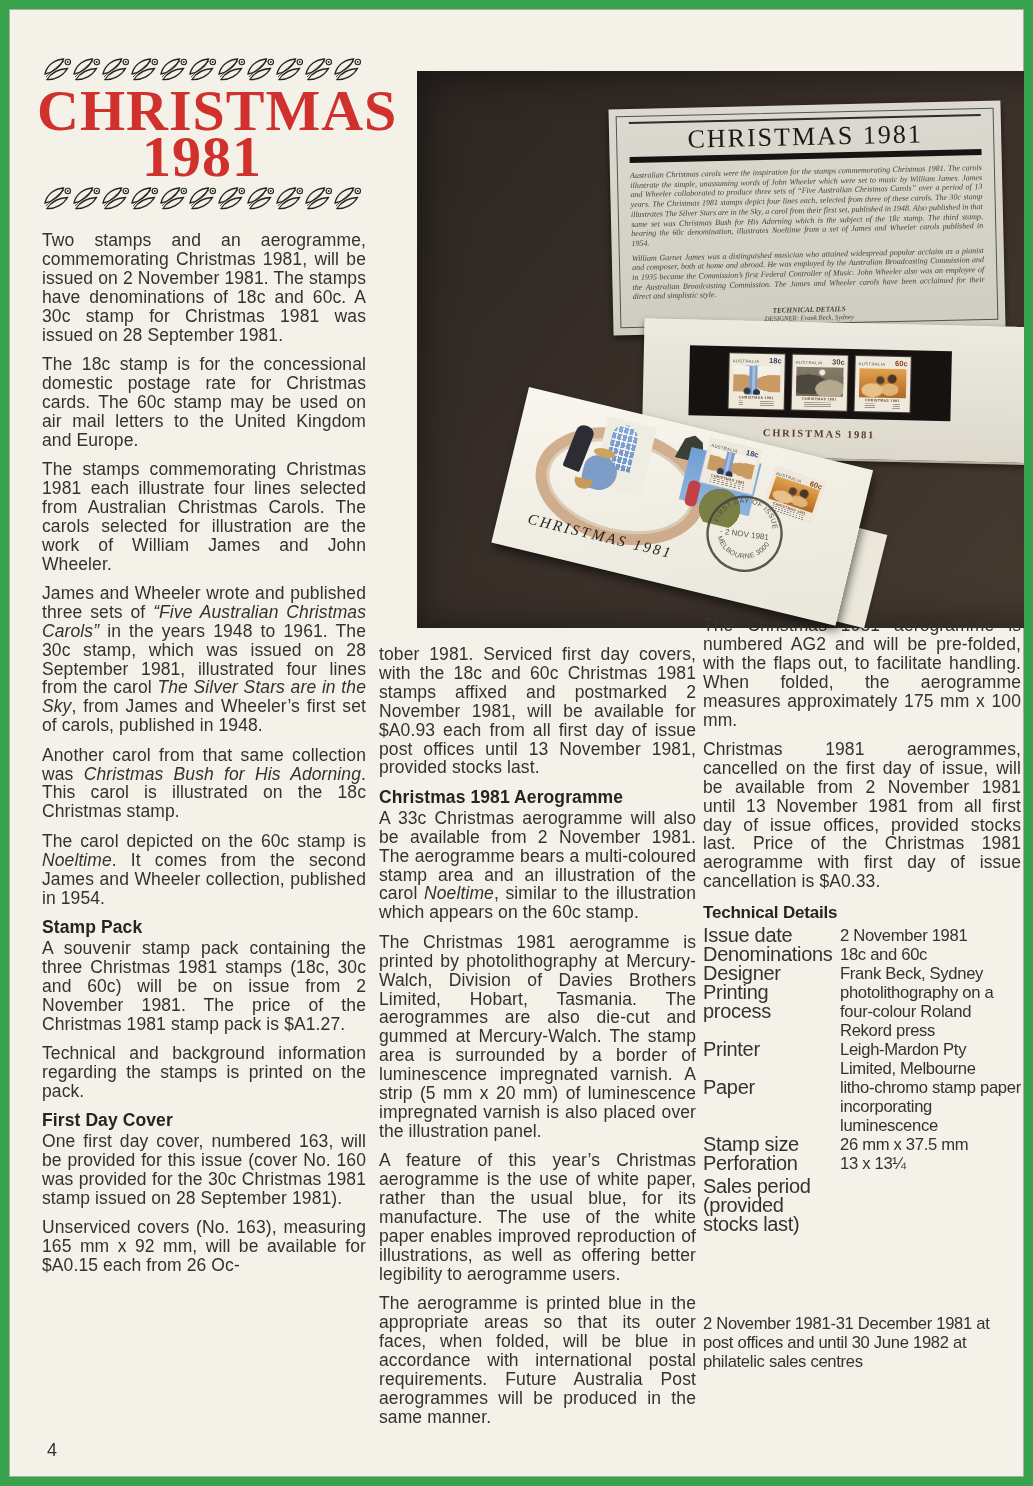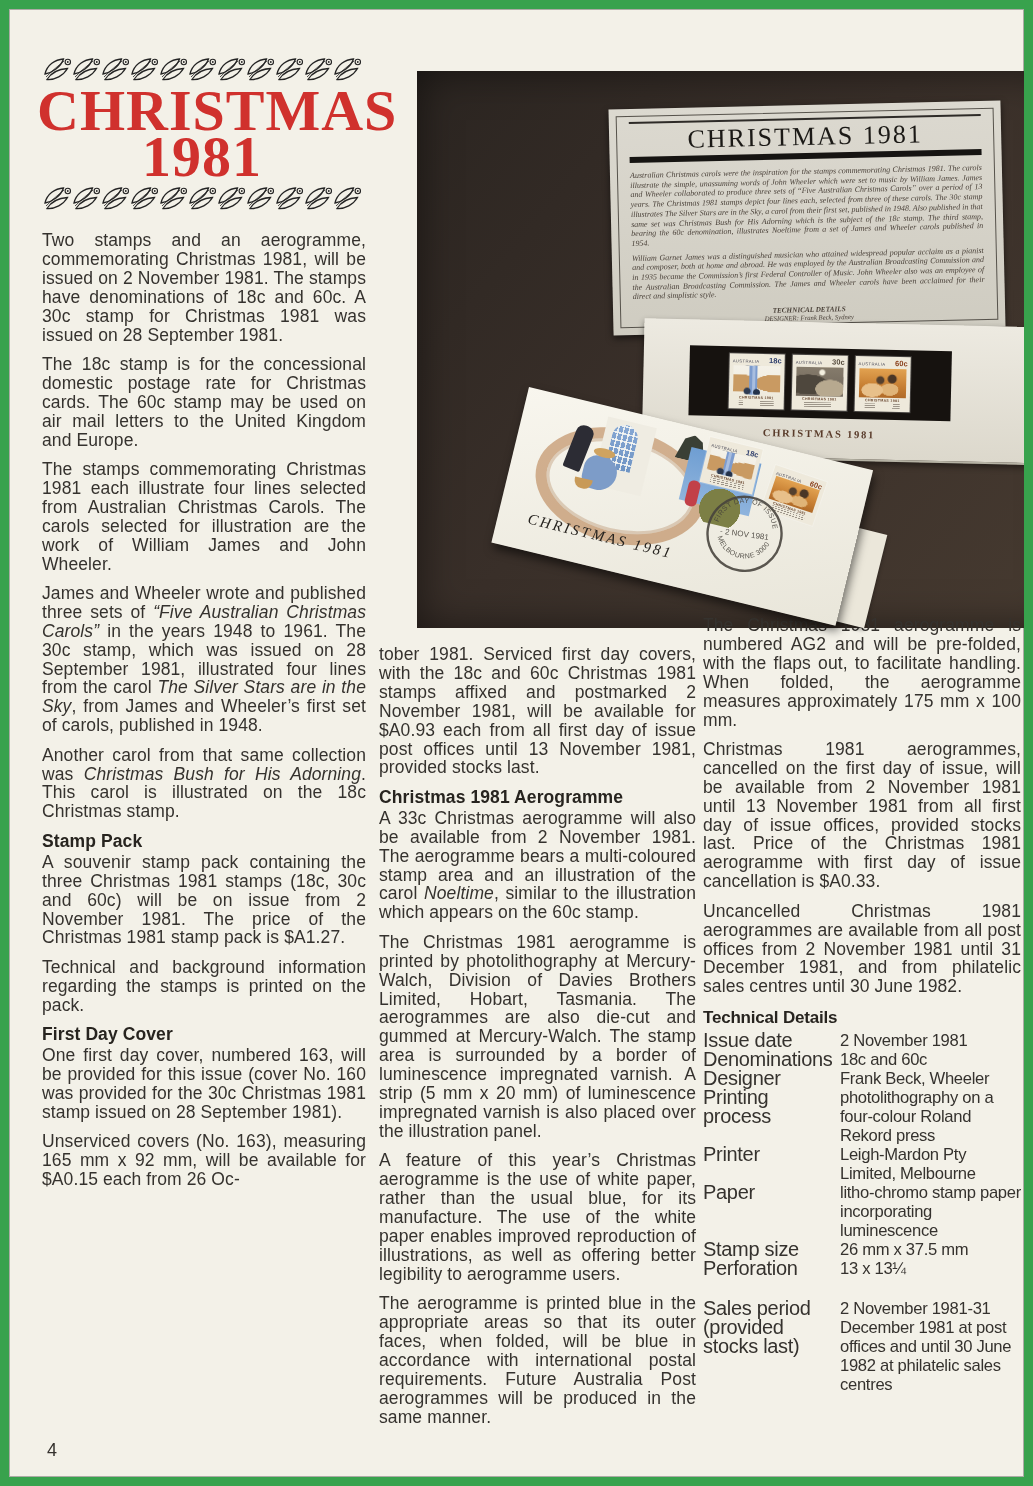--- a/index.html
+++ b/index.html
@@ -21,21 +21,21 @@
   .col p:last-child{margin-bottom:0;}
   .col h3{font-size:17.5px;line-height:19px;margin:0 0 2px;font-weight:700;color:#27241f;text-align:left;}
   .col-left{left:33px;top:222px;width:324px;}
   .col-mid{left:370px;top:636px;width:317px;}
   .col-right{left:694px;top:607px;width:318px;}
   .pagenum{position:absolute;left:38px;bottom:16px;font-size:18px;color:#35322e;}
   
   .tech{margin-top:12px;text-align:left;}
   .tech h3{font-size:17px;margin:0 0 4px;letter-spacing:-.2px;}
   .trow{display:flex;}
-  .trow.gap{margin-top:21px;}
+  .trow.gap{margin-top:4px;flex-direction:column;}
   .tlabel{flex:0 0 137px;width:137px;font-size:20px;line-height:19px;letter-spacing:-.3px;}
   .tvalue{flex:1;font-size:16.6px;line-height:19px;letter-spacing:-.3px;}
   
   .photo{position:absolute;left:368px;top:46px;width:645px;height:557px;
     background:linear-gradient(130deg,#2b2521 0%,#392f29 45%,#463a30 100%);
     box-shadow:inset 0 0 40px rgba(0,0,0,.5);}
   
   .pack-card{position:absolute;left:194px;top:34px;width:392px;height:226px;z-index:1;
     background:linear-gradient(180deg,#dcd9d0,#cfccc1);transform:rotate(-1.3deg);
     box-shadow:0 3px 7px rgba(0,0,0,.55);}
@@ -173,20 +173,21 @@
         <use href="#leafsym" x="290"></use>
       </svg>
   </header>
 
   <section class="col col-left">
     <p>Two stamps and an aerogramme, commemorating Christmas 1981, will be issued on 2 November 1981. The stamps have denominations of 18c and 60c. A 30c stamp for Christmas 1981 was issued on 28 September 1981.</p>
     <p>The 18c stamp is for the concessional domestic postage rate for Christmas cards. The 60c stamp may be used on air mail letters to the United Kingdom and Europe.</p>
     <p>The stamps commemorating Christmas 1981 each illustrate four lines selected from Australian Christmas Carols. The carols selected for illustration are the work of William James and John Wheeler.</p>
     <p>James and Wheeler wrote and published three sets of <span style="font-style: italic;">“Five Australian Christmas Carols”</span> in the years 1948 to 1961. The 30c stamp, which was issued on 28 September 1981, illustrated four lines from the carol <span style="font-style: italic;">The Silver Stars are in the Sky</span>, from James and Wheeler’s first set of carols, published in 1948.</p>
     <p>Another carol from that same collection was <span style="font-style: italic; margin-top: 32px;">Christmas Bush for His Adorning</span>. This carol is illustrated on the 18c Christmas stamp.</p>
+    <p>The carol depicted on the 60c stamp is <span style="font-style: italic;">Noeltime</span>. It comes from the second James and Wheeler collection, published in 1954.</p>
     <h3>Stamp Pack</h3>
     <p>A souvenir stamp pack containing the three Christmas 1981 stamps (18c, 30c and 60c) will be on issue from 2 November 1981. The price of the Christmas 1981 stamp pack is $A1.27.</p>
     <p>Technical and background information regarding the stamps is printed on the pack.</p>
     <h3>First Day Cover</h3>
     <p>One first day cover, numbered 163, will be provided for this issue (cover No. 160 was provided for the 30c Christmas 1981 stamp issued on 28 September 1981).</p>
     <p>Unserviced covers (No. 163), measuring 165 mm x 92 mm, will be available for $A0.15 each from 26 Oc-</p>
   </section>
 
   <figure class="photo">
 
@@ -293,35 +294,34 @@
     <h3>Christmas 1981 Aerogramme</h3>
     <p>A 33c Christmas aerogramme will also be available from 2 November 1981. The aerogramme bears a multi-coloured stamp area and an illustration of the carol <span style="font-style: italic;">Noeltime</span>, similar to the illustration which appears on the 60c stamp.</p>
     <p>The Christmas 1981 aerogramme is printed by photolithography at Mercury-Walch, Division of Davies Brothers Limited, Hobart, Tasmania. The aerogrammes are also die-cut and gummed at Mercury-Walch. The stamp area is surrounded by a border of luminescence impregnated varnish. A strip (5 mm x 20 mm) of luminescence impregnated varnish is also placed over the illustration panel.</p>
     <p>A feature of this year’s Christmas aerogramme is the use of white paper, rather than the usual blue, for its manufacture. The use of the white paper enables improved reproduction of illustrations, as well as offering better legibility to aerogramme users.</p>
     <p>The aerogramme is printed blue in the appropriate areas so that its outer faces, when folded, will be blue in accordance with international postal requirements. Future Australia Post aerogrammes will be produced in the same manner.</p>
   </section>
 
   <section class="col col-right">
     <p>The Christmas 1981 aerogramme is numbered AG2 and will be pre-folded, with the flaps out, to facilitate handling. When folded, the aerogramme measures approximately 175 mm x 100 mm.</p>
     <p>Christmas 1981 aerogrammes, cancelled on the first day of issue, will be available from 2 November 1981 until 13 November 1981 from all first day of issue offices, provided stocks last. Price of the Christmas 1981 aerogramme with first day of issue cancellation is $A0.33.</p>
-    <p>Uncancelled Christmas 1981 aerogrammes are available from all post offices from 2 November 1981 until 31 December 1981, and from philatelic sales centres until 30 June 1982.</p>
 
     <div class="tech">
       <h3>Technical Details</h3>
       <div class="trow">
           <div class="tlabel">Issue date</div>
           <div class="tvalue">2 November 1981</div>
         </div>
       <div class="trow">
           <div class="tlabel">Denominations</div>
           <div class="tvalue">18c and 60c</div>
         </div>
       <div class="trow">
           <div class="tlabel">Designer</div>
-          <div class="tvalue">Frank Beck, Wheeler</div>
+          <div class="tvalue">Frank Beck, Sydney</div>
         </div>
       <div class="trow">
           <div class="tlabel">Printing process</div>
           <div class="tvalue">photolithography on a four-colour Roland Rekord press</div>
         </div>
       <div class="trow">
           <div class="tlabel">Printer</div>
           <div class="tvalue">Leigh-Mardon Pty Limited, Melbourne</div>
         </div>
       <div class="trow">

